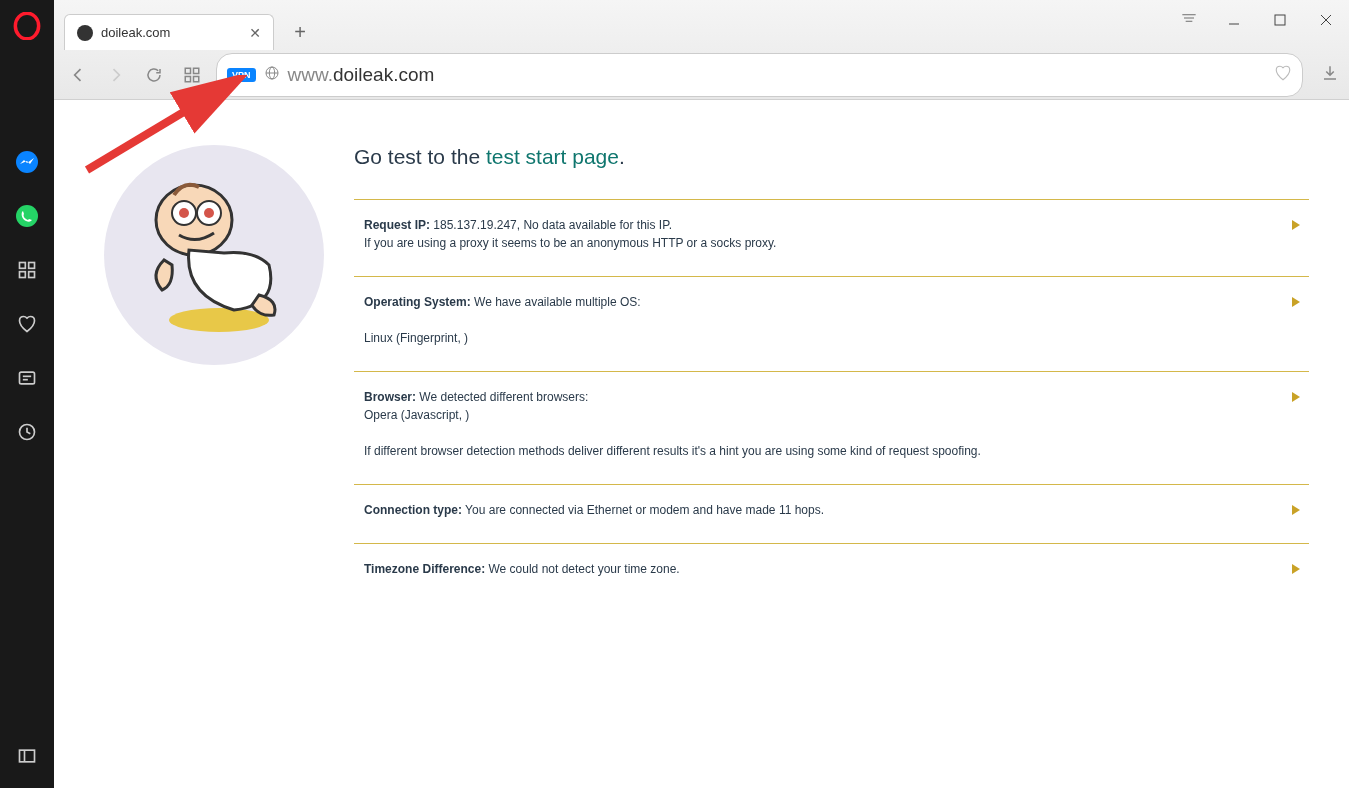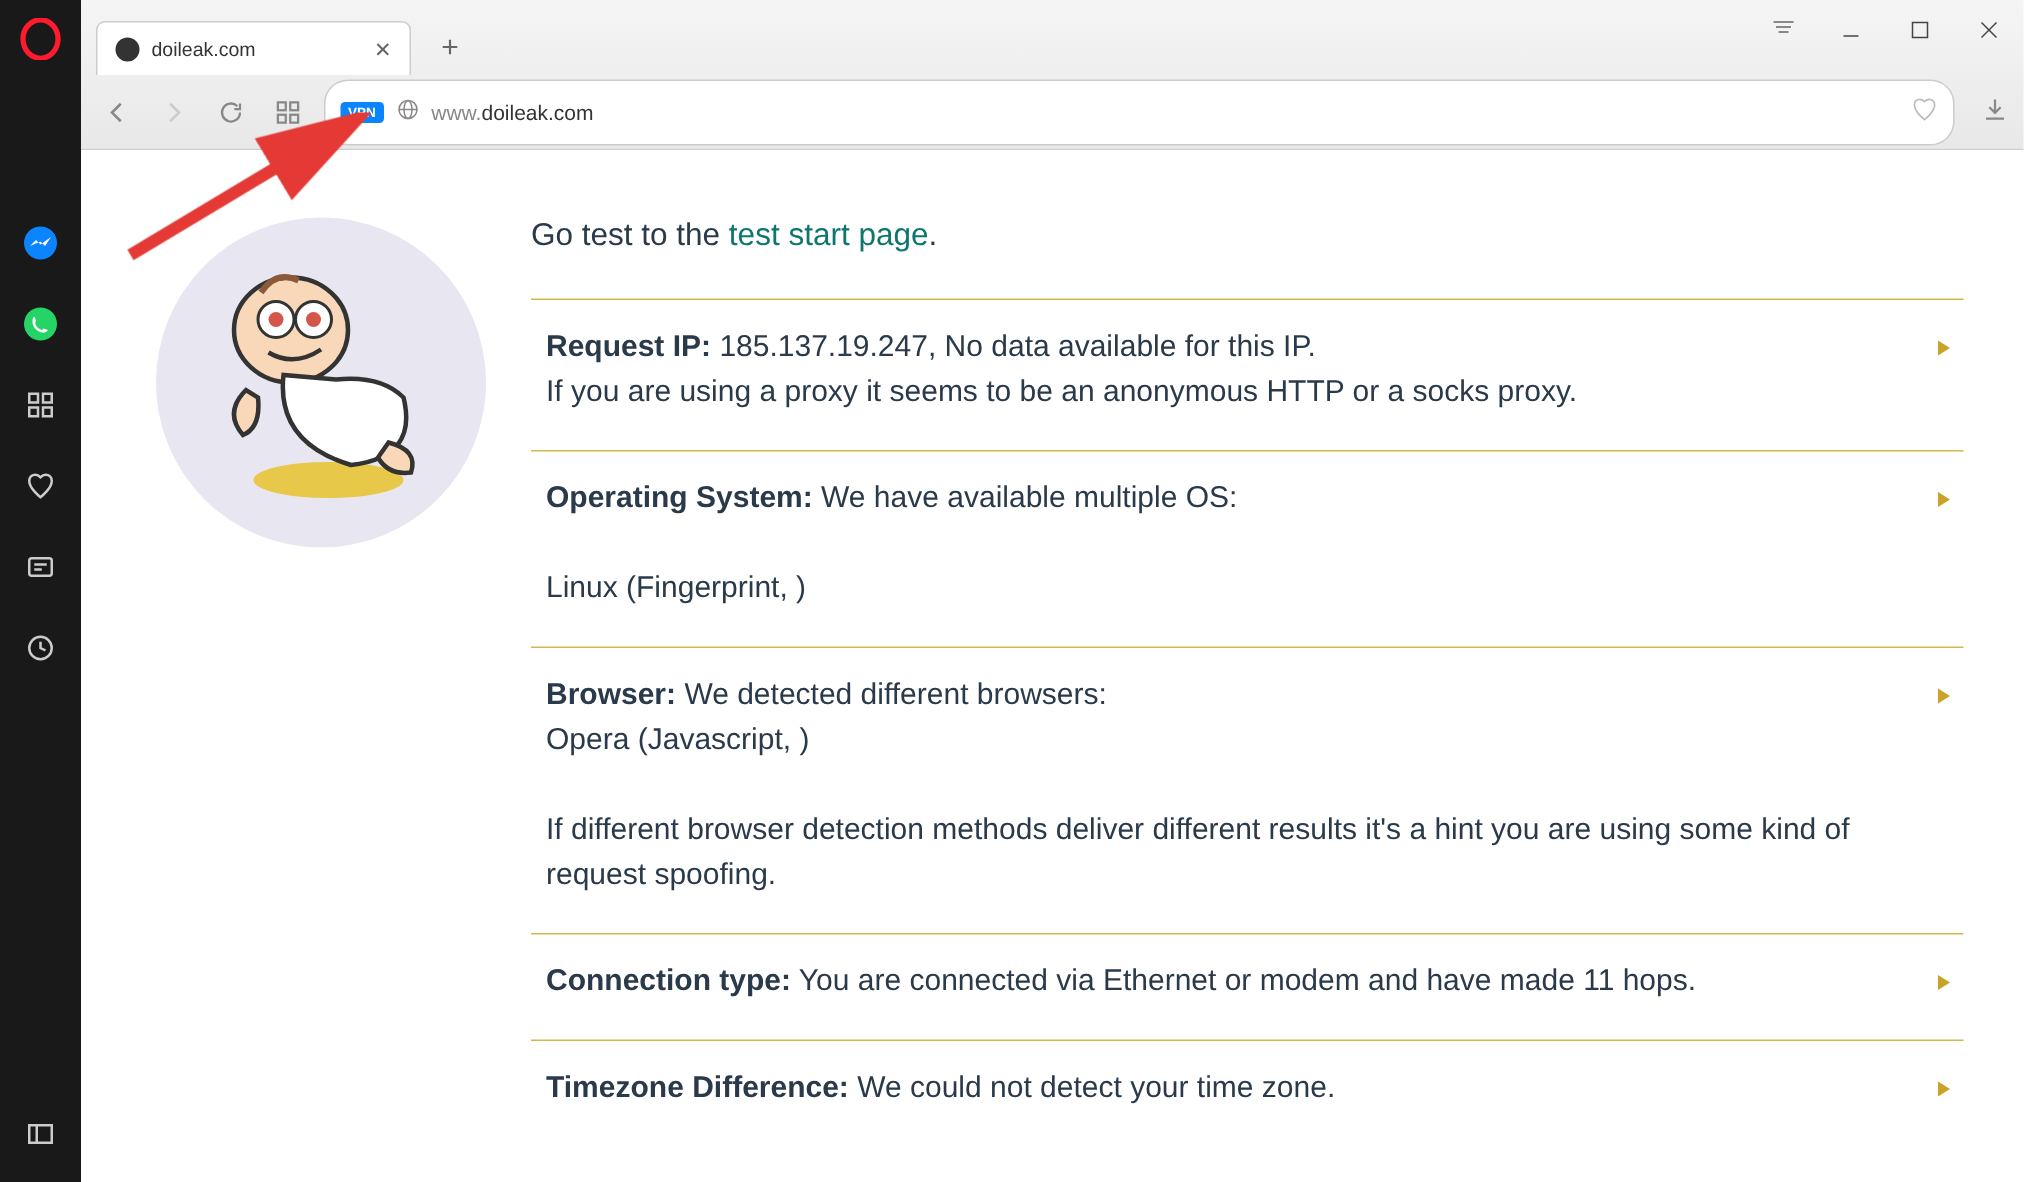--- a/index.html
+++ b/index.html
@@ -27,42 +27,42 @@
 .tab-title { font-size: 13px; color: #333; flex: 1; }
 .tab-close { cursor: pointer; color: #666; font-size: 14px; }
 .new-tab { width: 36px; height: 36px; display: flex; align-items: center; justify-content: center; cursor: pointer; color: #666; font-size: 20px; margin-left: 8px; }
 
 
 .nav-bar { position: absolute; left: 10px; right: 10px; top: 58px; height: 34px; display: flex; align-items: center; gap: 10px; }
 .nav-btn { width: 28px; height: 28px; display: flex; align-items: center; justify-content: center; color: #888; cursor: pointer; }
 .address-bar { flex: 1; height: 44px; background: #fff; border: 1px solid #ccc; border-radius: 16px; display: flex; align-items: center; padding: 0 10px; gap: 8px; }
 .vpn-badge { background: #0a84ff; color: #fff; font-size: 9px; font-weight: bold; padding: 2px 5px; border-radius: 3px; }
 .globe-icon { color: #888; }
-.url-text { font-size: 14px; color: #888; }
+.url-text { font-size: 19px; color: #888; }
 .url-host { color: #333; }
 .address-spacer { flex: 1; }
 .heart-icon { color: #bbb; cursor: pointer; }
 .download-icon { color: #888; cursor: pointer; margin-left: 8px; }
 
 
 .content-area { position: absolute; left: 54px; top: 100px; right: 0; bottom: 0; overflow-y: scroll; background: #fff; }
 .content-inner { padding: 0 40px 40px 300px; position: relative; }
 
 
 .baby-circle { position: absolute; left: 50px; top: 0; width: 220px; height: 220px; background: #e8e6f0; border-radius: 50%; overflow: hidden; display: flex; align-items: center; justify-content: center; }
 .baby-svg { width: 180px; height: 180px; }
 
 
 .red-arrow { position: absolute; left: 77px; top: 75px; width: 170px; height: 100px; z-index: 100; pointer-events: none; }
 
 
 .intro { font-size: 21px; color: #2a3a4a; margin-top: 45px; margin-bottom: 30px; }
 .intro a { color: #0f766e; text-decoration: none; }
 
-.section { border-top: 1px solid #d4b84a; padding: 16px 40px 24px 10px; position: relative; font-size: 20px; color: #2a3a4a; line-height: 1.5; }
+.section { border-top: 1px solid #d4b84a; padding: 16px 40px 24px 10px; position: relative; font-size: 12px; color: #2a3a4a; line-height: 1.5; }
 .section-title { font-weight: bold; }
 .expand-arrow { position: absolute; right: 6px; top: 18px; cursor: pointer; color: #c9a227; }
 
 
 .content-area::-webkit-scrollbar { width: 16px; }
 .content-area::-webkit-scrollbar-track { background: #f1f1f1; }
 .content-area::-webkit-scrollbar-thumb { background: #c1c1c1; }
 </style>
 </head>
 <body>

